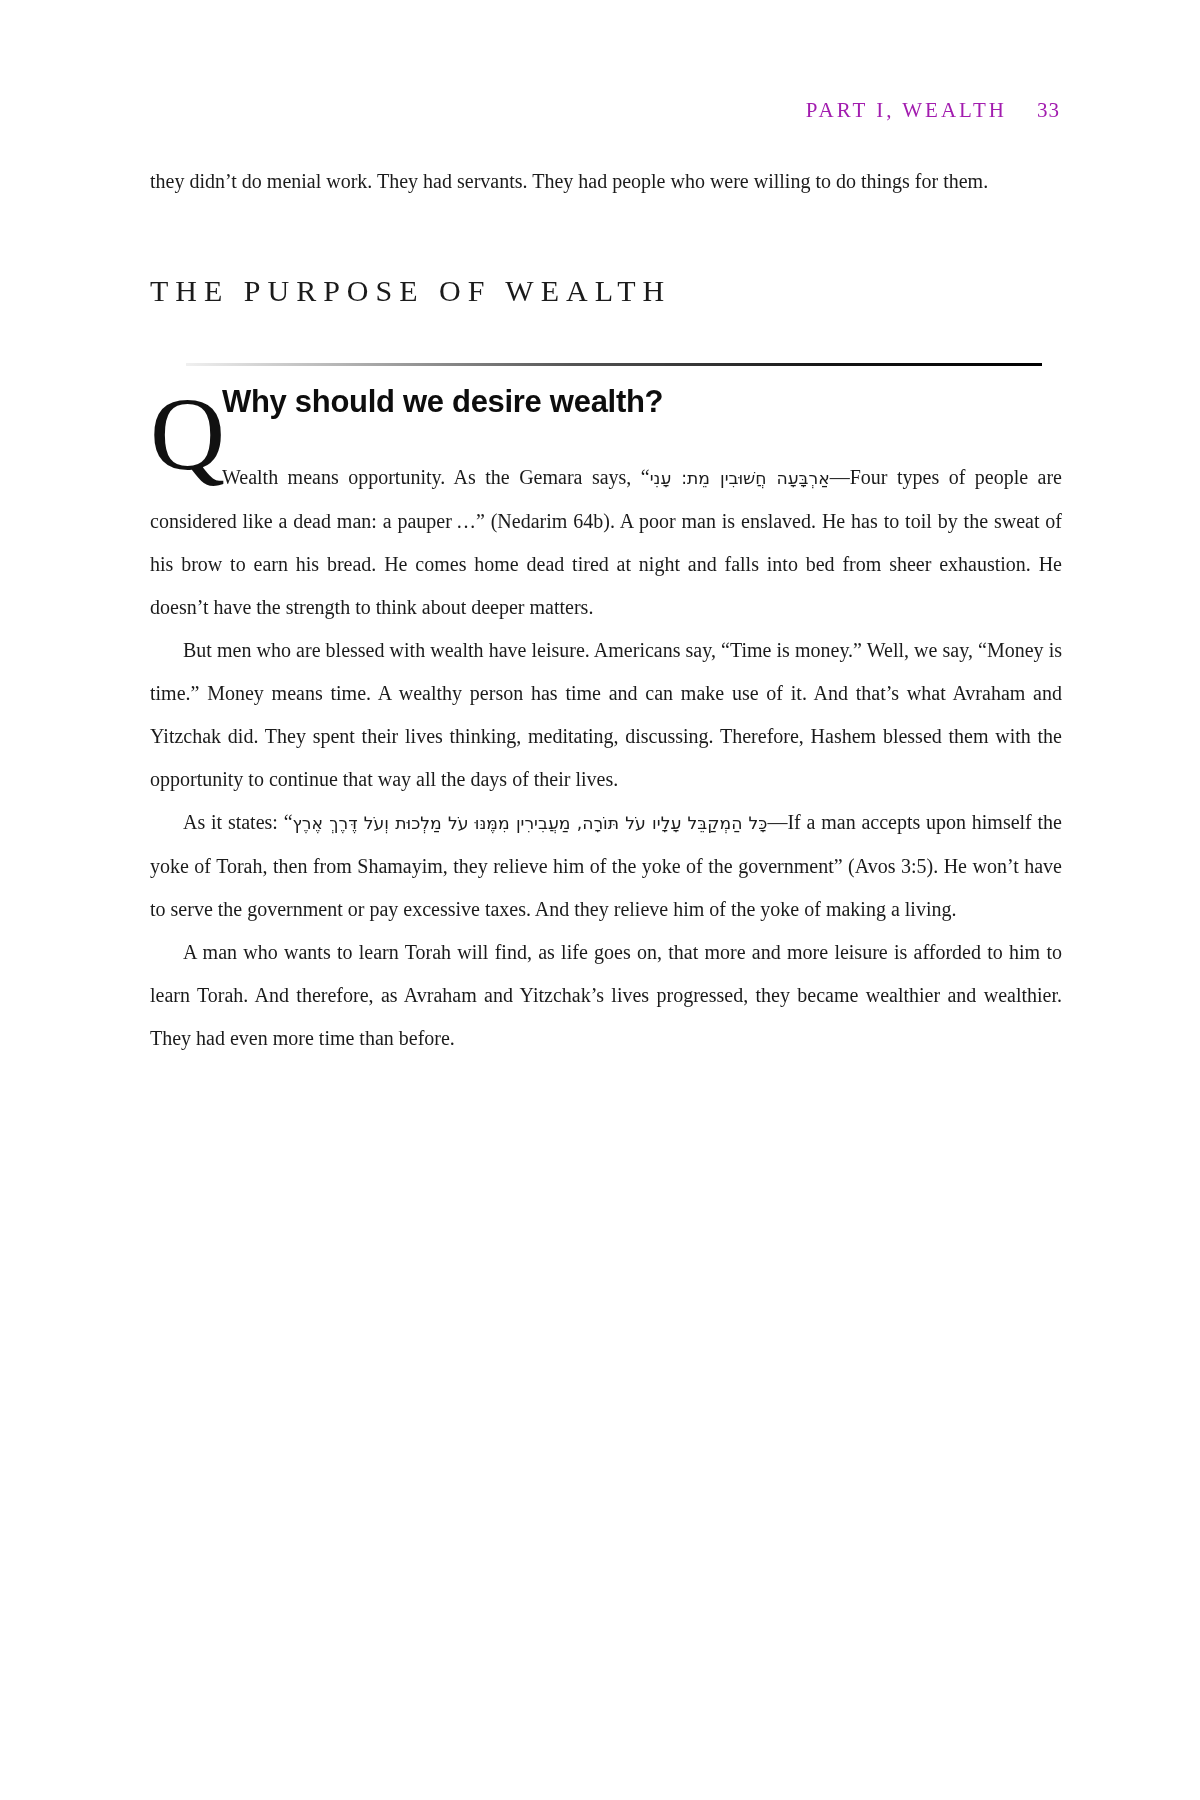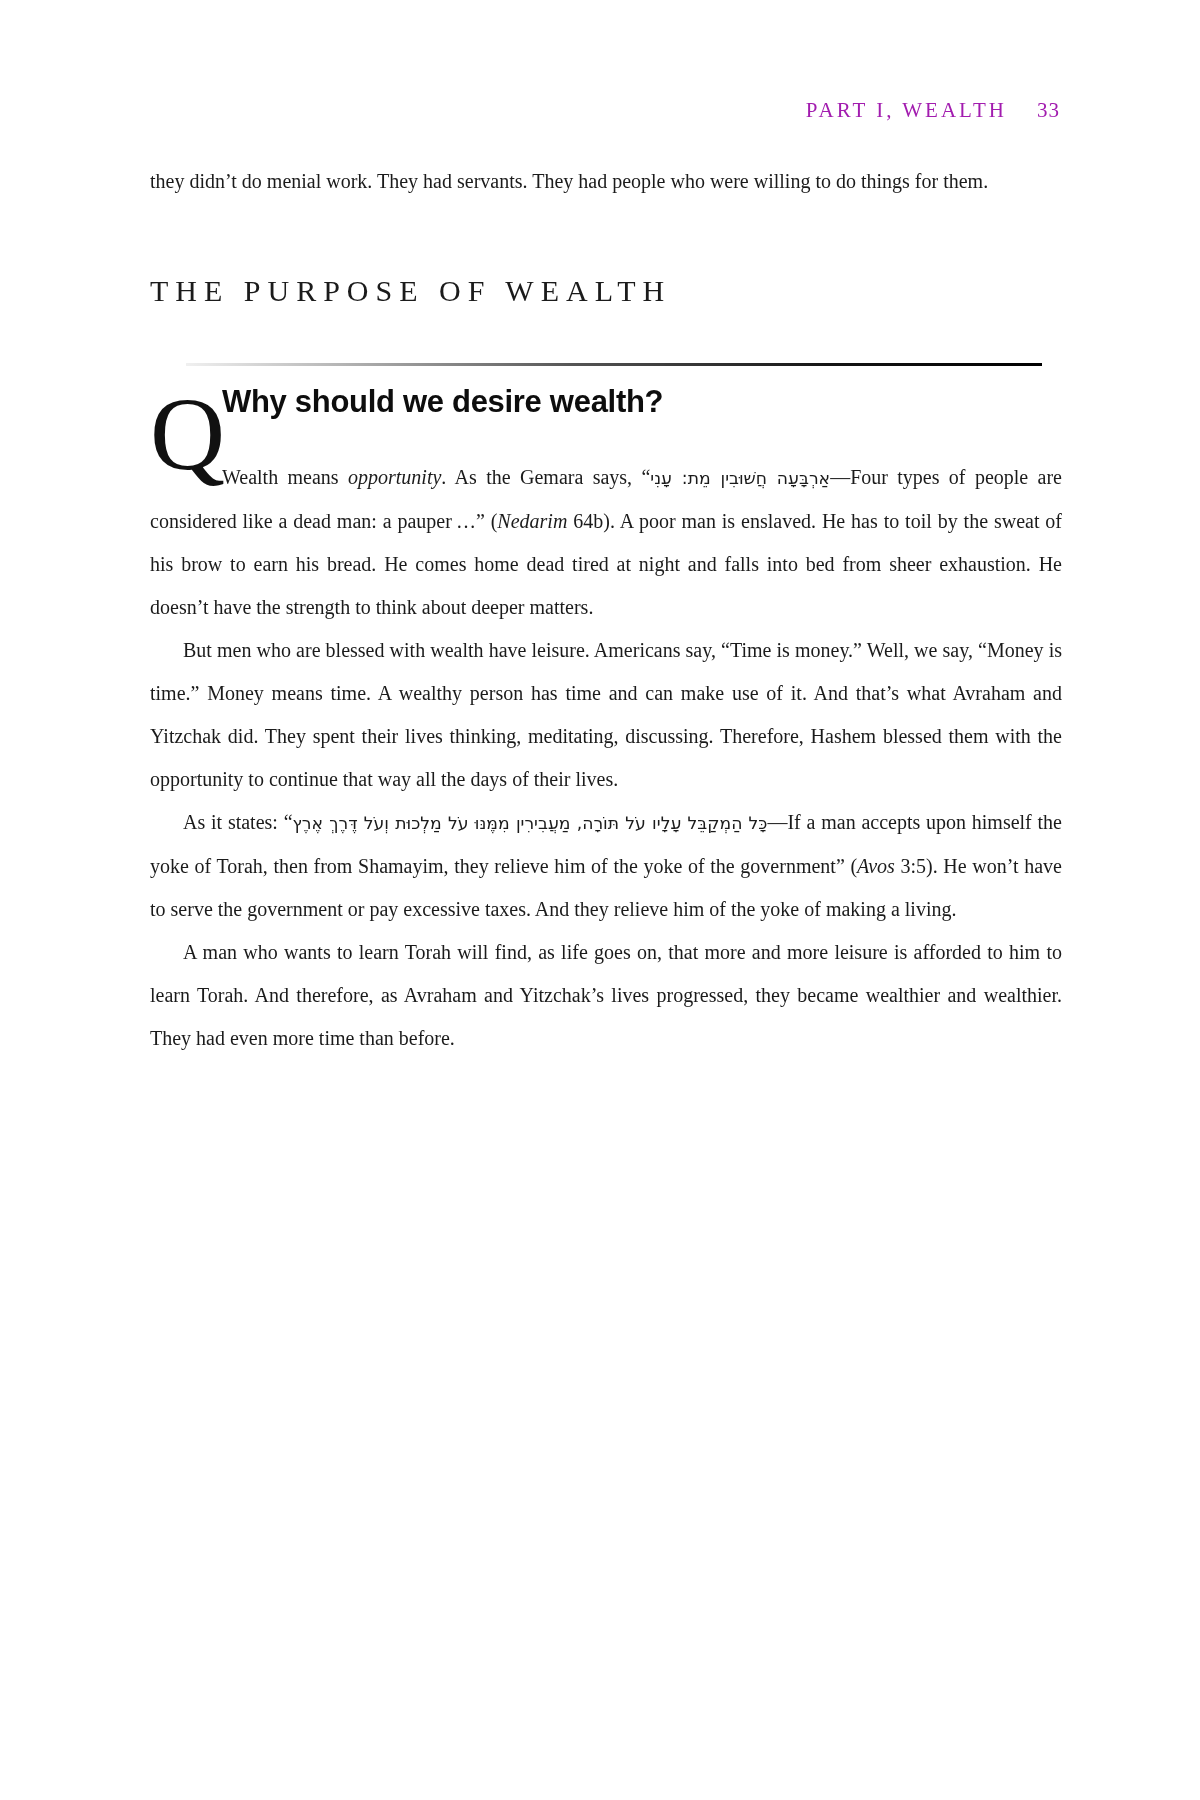--- a/index.html
+++ b/index.html
@@ -32,21 +32,21 @@
     width:912px;
   }
   .para {
     margin:0;
     font-size:20px;
     line-height:43px;
     text-align:justify;
     text-justify:inter-word;
   }
   .para.indent { text-indent:33px; }
-  .it { font-style:italic; }
+  .it { }
   .he {
     font-family:"DejaVu Sans", sans-serif;
     font-size:0.86em;
     unicode-bidi:isolate;
     direction:rtl;
   }
   .section-heading {
     margin:72px 0 0 0;
     font-size:30px;
     font-weight:normal;

